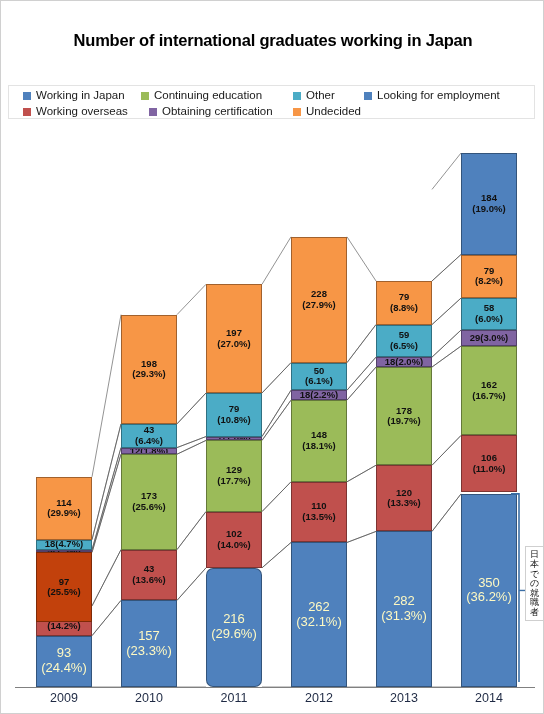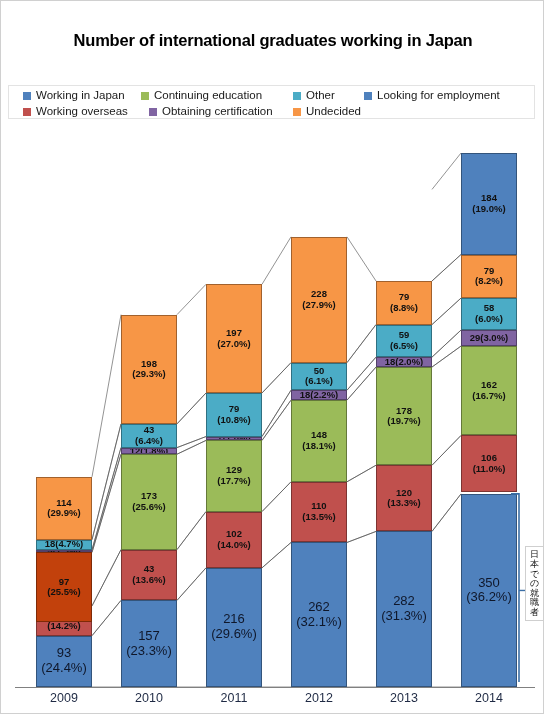--- a/index.html
+++ b/index.html
@@ -103,21 +103,21 @@
     font-size: 9.5px;
     font-weight: bold;
     color: #111111;
     line-height: 1.12;
     text-align: center;
     white-space: nowrap;
   }
   .seg-text.big {
     font-size: 13px;
     font-weight: normal;
-    color: #0f172a;
+    color: #fef9c3;
     line-height: 1.15;
   }
   .seg-text.inline {
     font-size: 9.5px;
   }
   
   #x-labels {
     position: absolute;
     left: 0;
     top: 690px;
@@ -314,21 +314,21 @@
           <div class="bar-segment" style="top: 292.862px; height: 23.7211px; background: rgb(75, 172, 198);">
             <div class="seg-text">43</div>
             <div class="seg-text">(6.4%)</div>
           </div>
           <div class="bar-segment" style="top: 183.634px; height: 109.227px; background: rgb(247, 150, 70);">
             <div class="seg-text">198</div>
             <div class="seg-text">(29.3%)</div>
           </div>
         </div>
         <div class="bar-column" style="left: 205px; width: 56px; height: 556px;">
-          <div class="bar-segment" style="top: 436.843px; height: 119.157px; background: rgb(79, 129, 189);">
+          <div class="bar-segment" style="top: 436.843px; height: 119.157px; background: rgb(79, 129, 189); border-radius: 7px;">
             <div class="seg-text big">216</div>
             <div class="seg-text big">(29.6%)</div>
           </div>
           <div class="bar-segment" style="top: 380.574px; height: 56.2686px; background: rgb(192, 80, 77);">
             <div class="seg-text">102</div>
             <div class="seg-text">(14.0%)</div>
           </div>
           <div class="bar-segment" style="top: 309.411px; height: 71.1632px; background: rgb(155, 187, 89);">
             <div class="seg-text">129</div>
             <div class="seg-text">(17.7%)</div>

